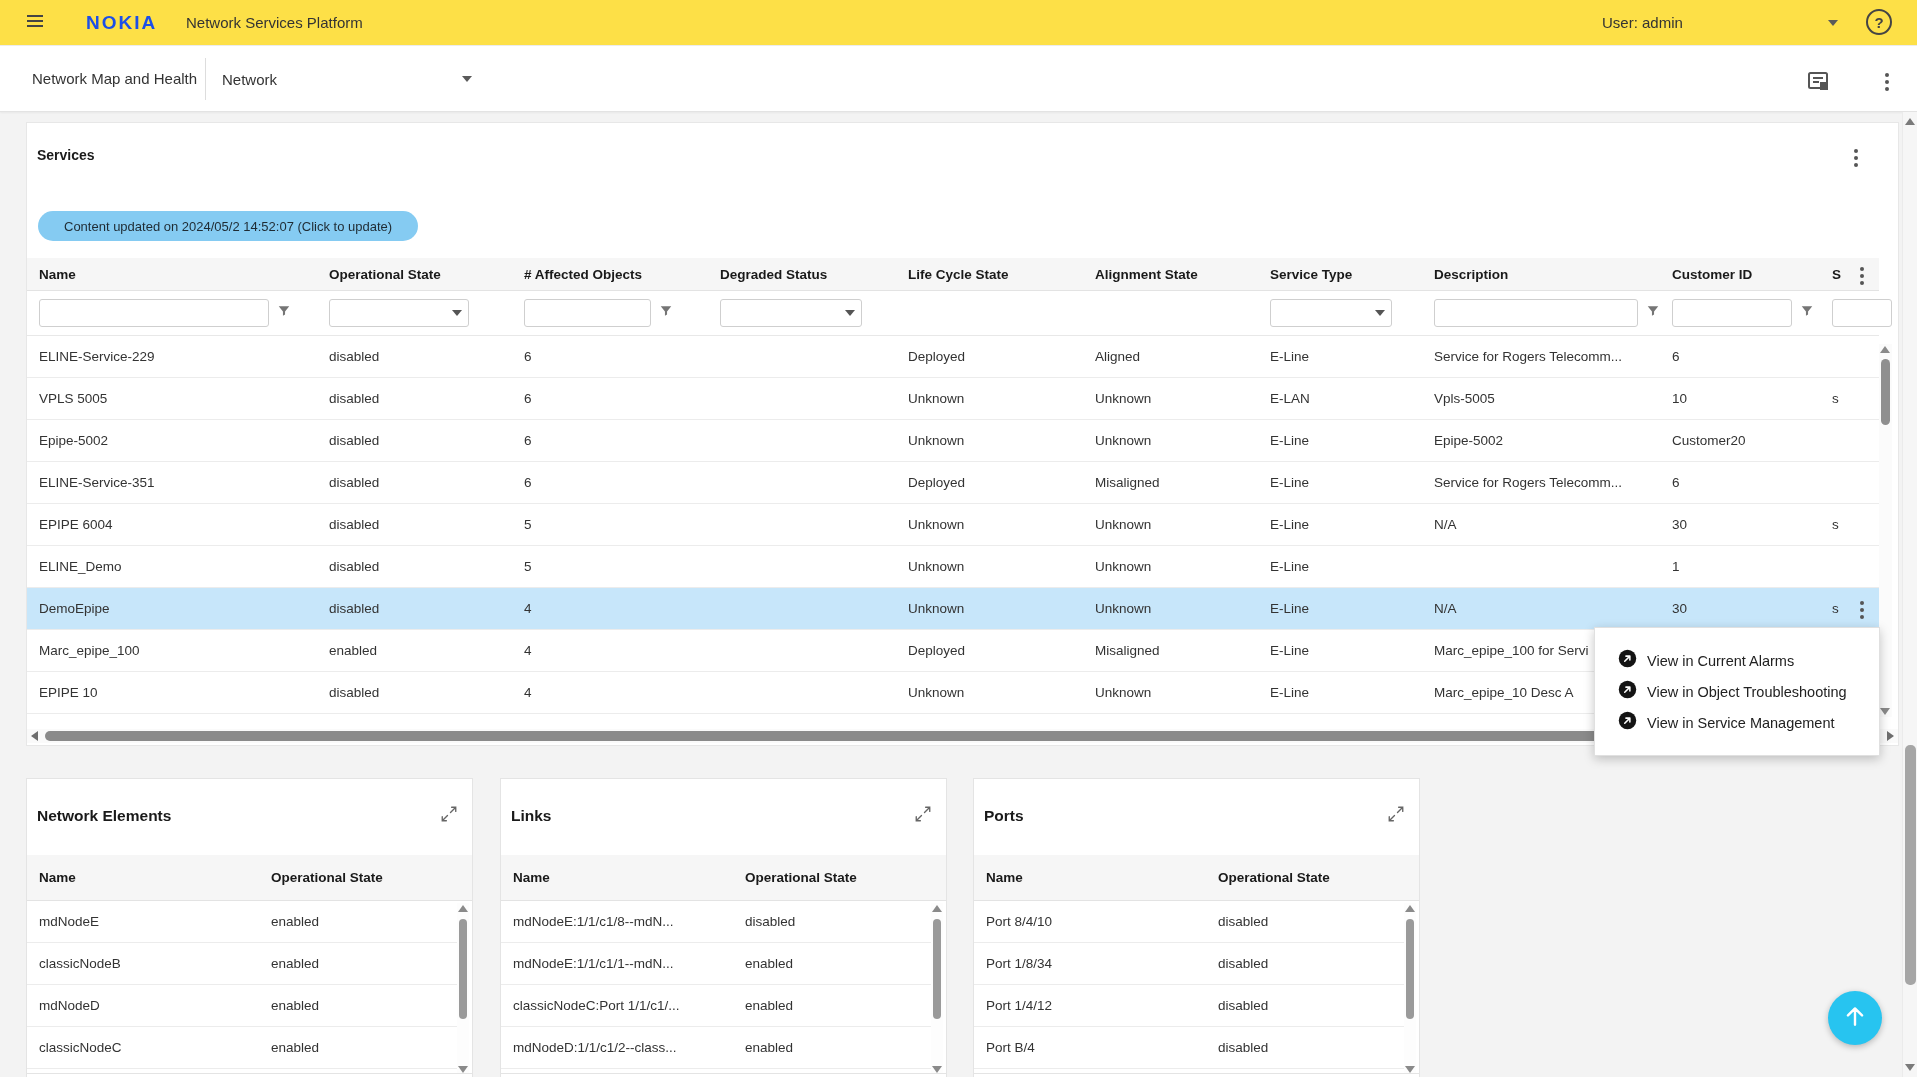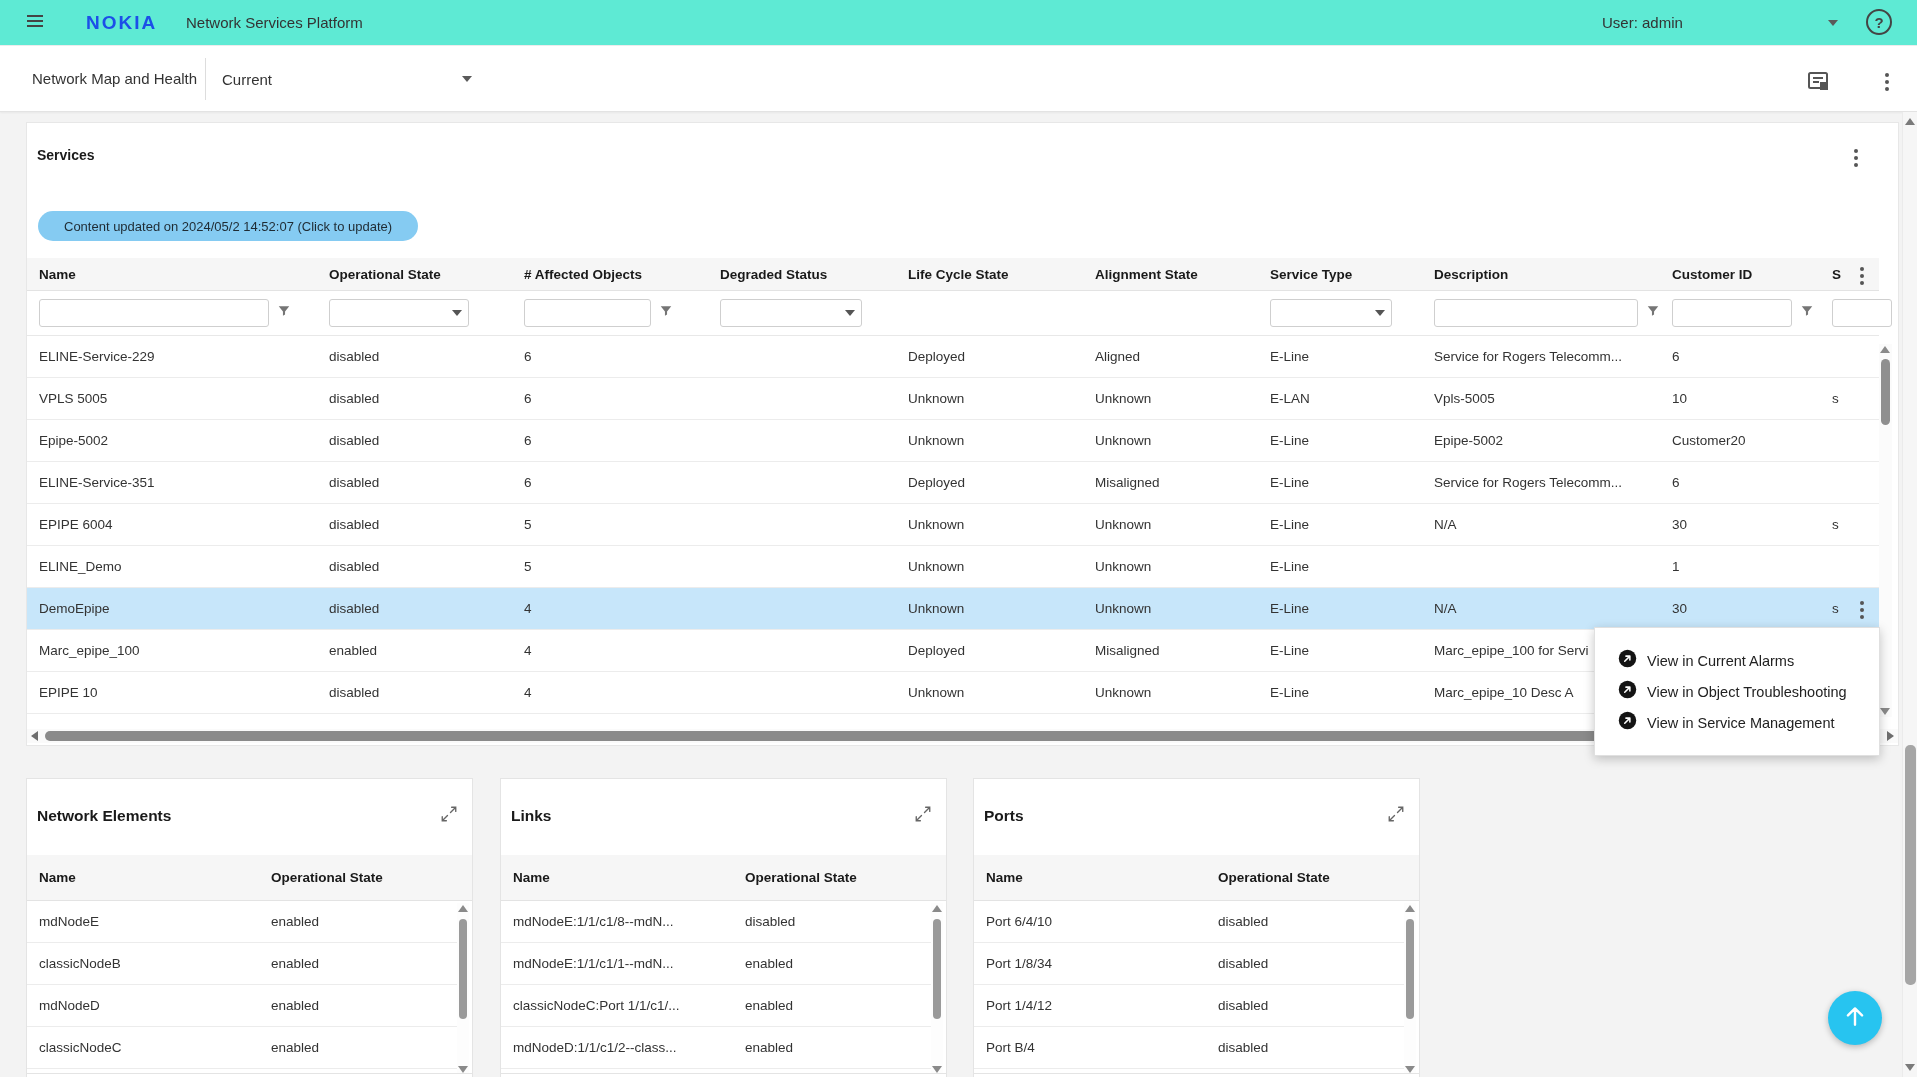--- a/index.html
+++ b/index.html
@@ -1,20 +1,20 @@
 <!DOCTYPE html>
 <html><head>
 <meta charset="utf-8">
 <style>
   * { margin:0; padding:0; box-sizing:border-box; }
   html,body { width:1917px; height:1077px; overflow:hidden;
     font-family:"Liberation Sans", sans-serif; background:#f3f3f3; color:#2e2e2e; position:relative; }
 
   
-  .topbar { position:absolute; top:0; left:0; width:1917px; height:46px; background:#5eead4;
+  .topbar { position:absolute; top:0; left:0; width:1917px; height:46px; background:#fde047;
     border-bottom:1px solid #ececec; z-index:30; }
   .hamburger { position:absolute; left:27px; top:15px; width:16px; height:14px; cursor:pointer; }
   .hamburger i { display:block; height:2px; background:#444; margin-bottom:3px; }
   .brand-logo { position:absolute; left:86px; top:12px; font-size:19px; font-weight:bold;
     color:#1c4fe8; letter-spacing:2px; }
   .app-title { position:absolute; left:186px; top:14px; font-size:15px; color:#333; }
   .user-label { position:absolute; left:1602px; top:14px; font-size:15px; color:#333; }
   .caret { width:0; height:0; border-left:5px solid transparent; border-right:5px solid transparent;
     border-top:6px solid #5a5a5a; display:inline-block; }
   .user-caret { position:absolute; left:1828px; top:20px; }
@@ -126,21 +126,21 @@
   <div class="app-title">Network Services Platform</div>
   <div class="user-label">User: admin</div>
   <span class="caret user-caret"></span>
   <div class="help-btn">?</div>
 </div>
 
 <div class="toolbar">
   <div class="breadcrumb">Network Map and Health</div>
   <div class="tb-divider"></div>
   <div class="view-select">
-    <span class="lbl">Current</span>
+    <span class="lbl">Network</span>
     <span class="caret"></span>
   </div>
   <div class="tb-icon tb-dash">
     <svg width="24" height="24" viewBox="0 0 24 24">
         <rect x="3" y="4" width="18" height="15" rx="1.5" fill="none" stroke="#555" stroke-width="2"></rect>
         <path d="M7 9h10M7 13h6" stroke="#555" stroke-width="2"></path>
         <rect x="14" y="13" width="8" height="8" fill="#555"></rect>
       </svg>
   </div>
   <div class="kebab tb-kebab">
@@ -423,21 +423,21 @@
       <div class="p-title">Ports</div>
       <div class="expand"><svg width="18" height="18" viewBox="0 0 24 24" fill="none" stroke="#666" stroke-width="1.8" stroke-linecap="round">
           <path d="M14 10 21 3M15.5 3H21v5.5M10 14 3 21M3 15.5V21h5.5"></path>
         </svg></div>
       <div class="p-head">
         <div>Name</div>
         <div>Operational State</div>
       </div>
       <div class="p-rows">
         <div class="p-row">
-          <div>Port 6/4/10</div>
+          <div>Port 8/4/10</div>
           <div>disabled</div>
         </div>
         <div class="p-row">
           <div>Port 1/8/34</div>
           <div>disabled</div>
         </div>
         <div class="p-row">
           <div>Port 1/4/12</div>
           <div>disabled</div>
         </div>

